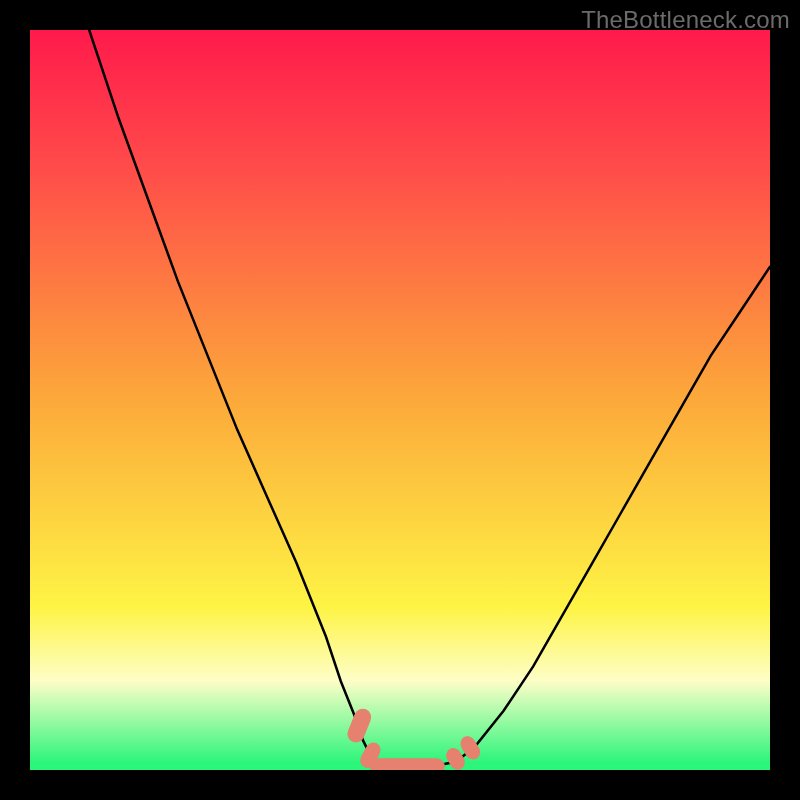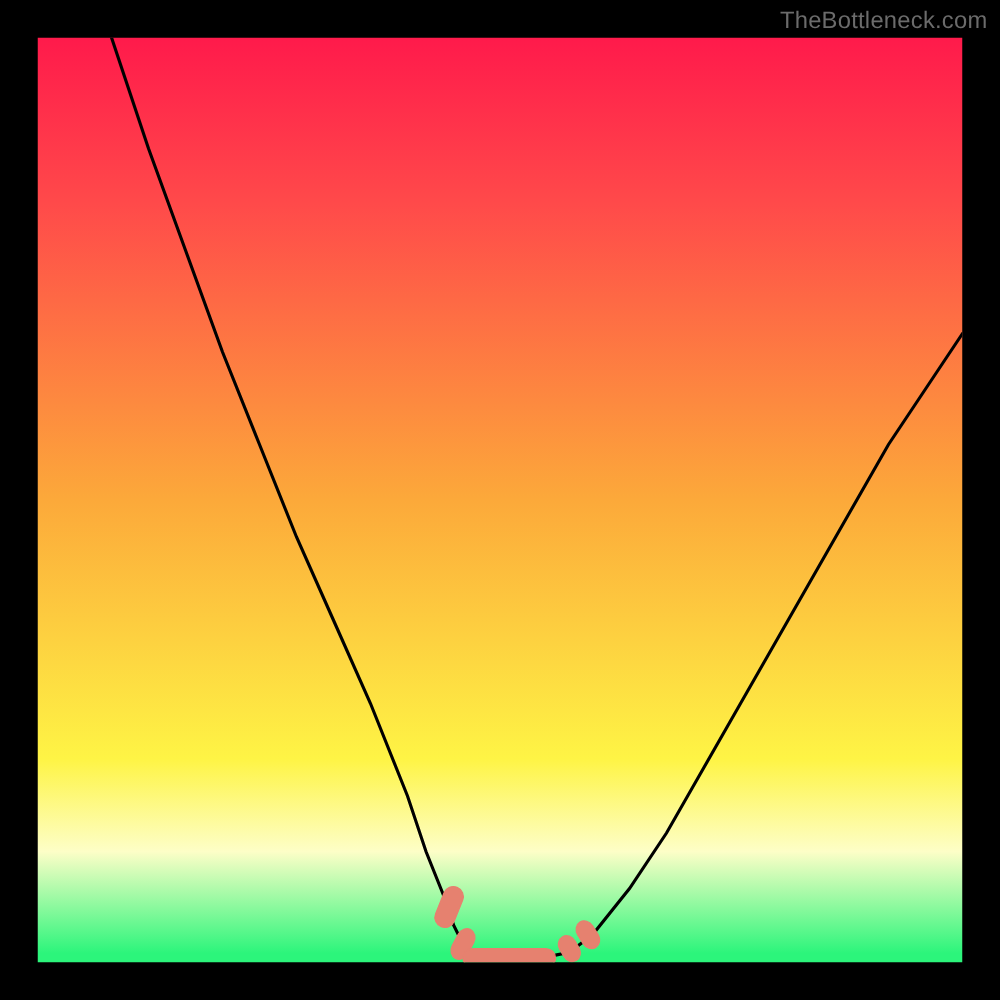--- a/index.html
+++ b/index.html
@@ -42,21 +42,21 @@
       var(--c-cream) 88%,
       var(--c-green) 99%,
       var(--c-green) 100%
     );
   }
   .watermark {
     position: absolute;
     top: 6px;
     right: 10px;
     color: #6b6b6b;
-    font-size: 19px;
+    font-size: 24px;
     font-weight: 500;
     letter-spacing: 0.2px;
   }
   svg.curve {
     position: absolute;
     left: 0;
     top: 0;
     width: 100%;
     height: 100%;
   }

